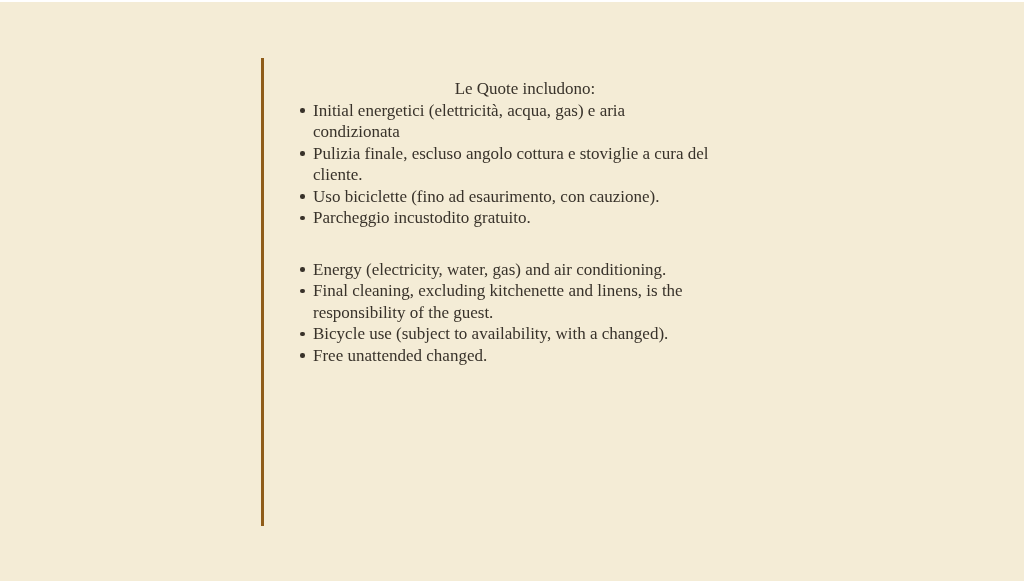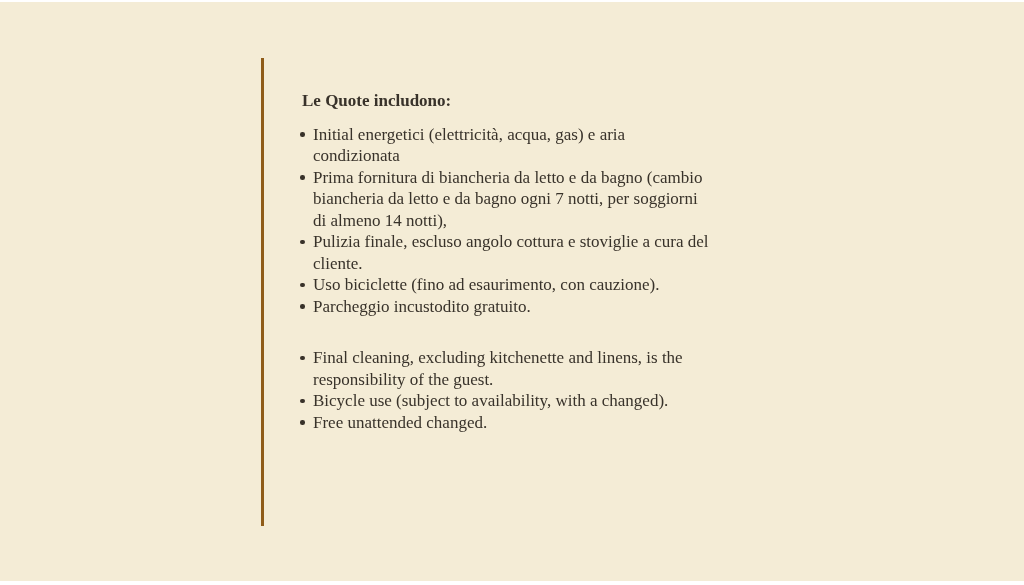--- a/index.html
+++ b/index.html
@@ -34,24 +34,25 @@
 
   .content {
     position: absolute;
     left: 290px;
     top: 78px;
     width: 470px;
     font-size: 17px;
     line-height: 21.5px;
   }
   .section-heading {
-    margin: 12px;
+    margin: 0;
     font-size: 17px;
-    font-weight: 700;
+    font-weight: 400;
     line-height: 21.5px;
+    text-align: center;
   }
   .section + .section {
     margin-top: 30px;
   }
   ul.bullet-list {
     list-style: none;
     margin: 0;
     padding: 0;
   }
   ul.bullet-list li {
@@ -78,32 +79,30 @@
 
 <div class="accent-line" style="background: rgb(143, 92, 25);"></div>
 
 <div class="content">
 
   <div class="section">
     <p class="section-heading">Le Quote includono:</p>
     <ul class="bullet-list">
       <li>Initial energetici (elettricità, acqua, gas) e aria
 condizionata</li>
-      <li>Prima fornitura di biancheria da letto e da bagno (cambio
-biancheria da letto e da bagno ogni 7 notti, per soggiorni
-di almeno 14 notti),</li>
       <li>Pulizia finale, escluso angolo cottura e stoviglie a cura del
 cliente.</li>
       <li>Uso biciclette (fino ad esaurimento, con cauzione).</li>
       <li>Parcheggio incustodito gratuito.</li>
     </ul>
   </div>
 
   <div class="section">
     <ul class="bullet-list">
+      <li>Energy (electricity, water, gas) and air conditioning.</li>
       <li>Final cleaning, excluding kitchenette and linens, is the
 responsibility of the guest.</li>
       <li>Bicycle use (subject to availability, with a changed).</li>
       <li>Free unattended changed.</li>
     </ul>
   </div>
 
 </div>
 
 </body></html>

